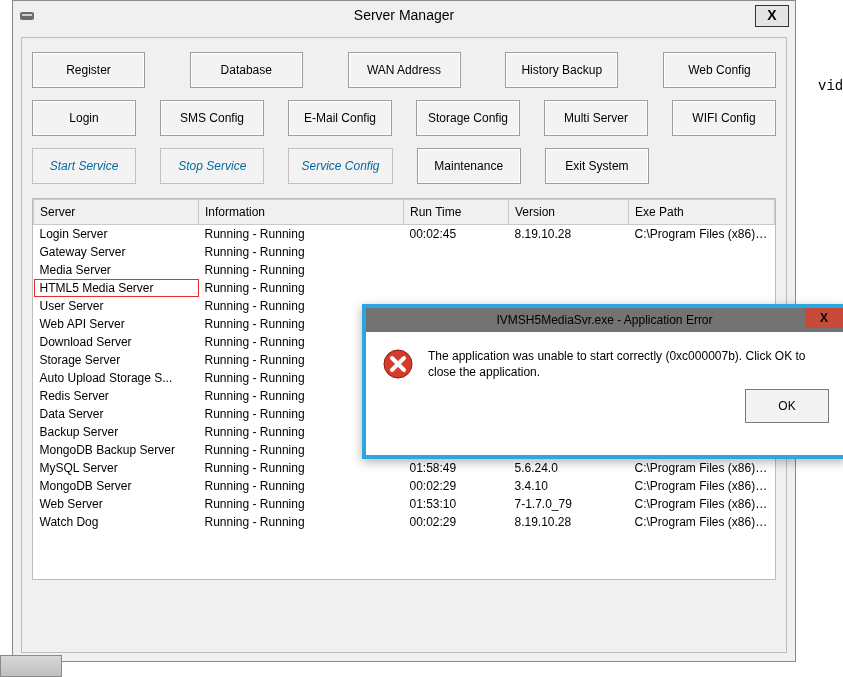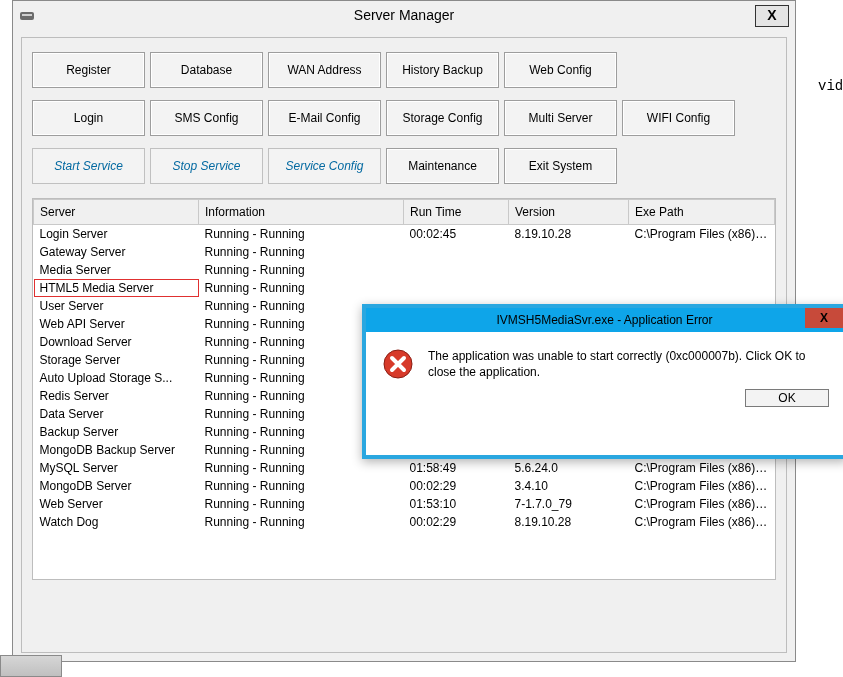--- a/index.html
+++ b/index.html
@@ -5,46 +5,46 @@
   html,body{margin:0;padding:0;font-family:"Segoe UI",Tahoma,Arial,sans-serif;font-size:12px;background:#fff;color:#000;}
   .stage{position:relative;width:843px;height:677px;overflow:hidden;background:#fff;}
   
   .sm-win{position:absolute;left:12px;top:0;width:782px;height:660px;border:1px solid #8a8a8a;background:#f0f0f0;}
   .sm-titlebar{position:relative;height:28px;line-height:28px;text-align:center;background:#f0f0f0;}
   .sm-titlebar .tb-icon{position:absolute;left:6px;top:5px;width:16px;height:16px;}
   .sm-titlebar .tb-title{font-size:14px;}
   .sm-titlebar .tb-close{position:absolute;right:6px;top:4px;width:32px;height:20px;border:1px solid #333;background:#e4e4e4;text-align:center;line-height:18px;font-weight:bold;font-size:14px;cursor:pointer;}
   .sm-body{position:absolute;left:8px;right:8px;top:36px;bottom:8px;border:1px solid #bdbdbd;background:#f0f0f0;padding:14px 10px 10px 10px;box-sizing:border-box;}
   .btn-grid{display:flex;flex-direction:column;gap:12px;}
-  .btn-row{display:flex;gap:5px;}
+  .btn-row{display:flex;gap:24px;justify-content:space-between;}
   .btn{width:113px;height:36px;border:1px solid #9d9d9d;background:#f3f3f3;box-shadow:inset 0 0 0 1px #fff;font-size:12px;cursor:pointer;}
   .btn.disabled{color:#0369a1;box-shadow:none;border-color:#c0c0c0;cursor:default;font-style:italic;}
   .spacer{width:113px;height:36px;}
   .list-wrap{margin-top:14px;border:1px solid #bdbdbd;background:#fff;height:380px;overflow:hidden;}
   table.list{border-collapse:collapse;width:100%;table-layout:fixed;font-size:12px;}
   table.list thead th{background:#f0f0f0;border:1px solid #c9c9c9;text-align:left;padding:3px 6px;font-weight:normal;height:18px;position:sticky;top:0;}
   table.list td{padding:1px 6px;border:none;white-space:nowrap;overflow:hidden;text-overflow:ellipsis;height:16px;}
   table.list tbody tr.highlight td:first-child{outline:1px solid #e03030;outline-offset:-1px;}
   
   col.c-server{width:165px;}
   col.c-info{width:205px;}
   col.c-run{width:105px;}
   col.c-ver{width:120px;}
   col.c-path{width:auto;}
   
   .artifact{position:absolute;color:#000;font-family:"Courier New",monospace;font-size:14px;}
   
   .dlg{position:absolute;left:362px;top:304px;width:477px;height:147px;border:4px solid #2aa7e0;background:#fff;box-shadow:0 3px 10px rgba(0,0,0,.3);}
-  .dlg-titlebar{height:24px;background:#0ea5e9;color:#000;display:flex;align-items:center;justify-content:center;position:relative;font-size:12px;}
+  .dlg-titlebar{height:24px;background:#737373;color:#000;display:flex;align-items:center;justify-content:center;position:relative;font-size:12px;}
   .dlg-titlebar .dlg-close{position:absolute;right:0;top:0;width:38px;height:20px;background:#c74a3a;color:#000;text-align:center;line-height:20px;font-weight:bold;cursor:pointer;font-size:12px;}
   .dlg-body{display:flex;align-items:flex-start;gap:14px;padding:16px 16px 6px 16px;}
   .dlg-icon{flex:0 0 32px;}
   .dlg-text{font-size:12px;line-height:1.35;}
   .dlg-footer{text-align:right;padding:0 14px 10px 0;}
-  .dlg-btn{width:84px;height:18px;border:1px solid #7a7a7a;background:#f3f3f3;font-size:12px;cursor:pointer;}
+  .dlg-btn{width:84px;height:34px;border:1px solid #7a7a7a;background:#f3f3f3;font-size:12px;cursor:pointer;}
   
   .bottombar{position:absolute;left:0;bottom:0;width:60px;height:20px;background:linear-gradient(#d6d6d6,#c0c0c0);border:1px solid #8a8a8a;}
 </style>
 </head>
 <body>
 
 <div class="stage">
 
   <div class="artifact" style="left:818px;top:78px;">vid</div>
   <div class="artifact" style="left:830px;top:324px;">i</div>

